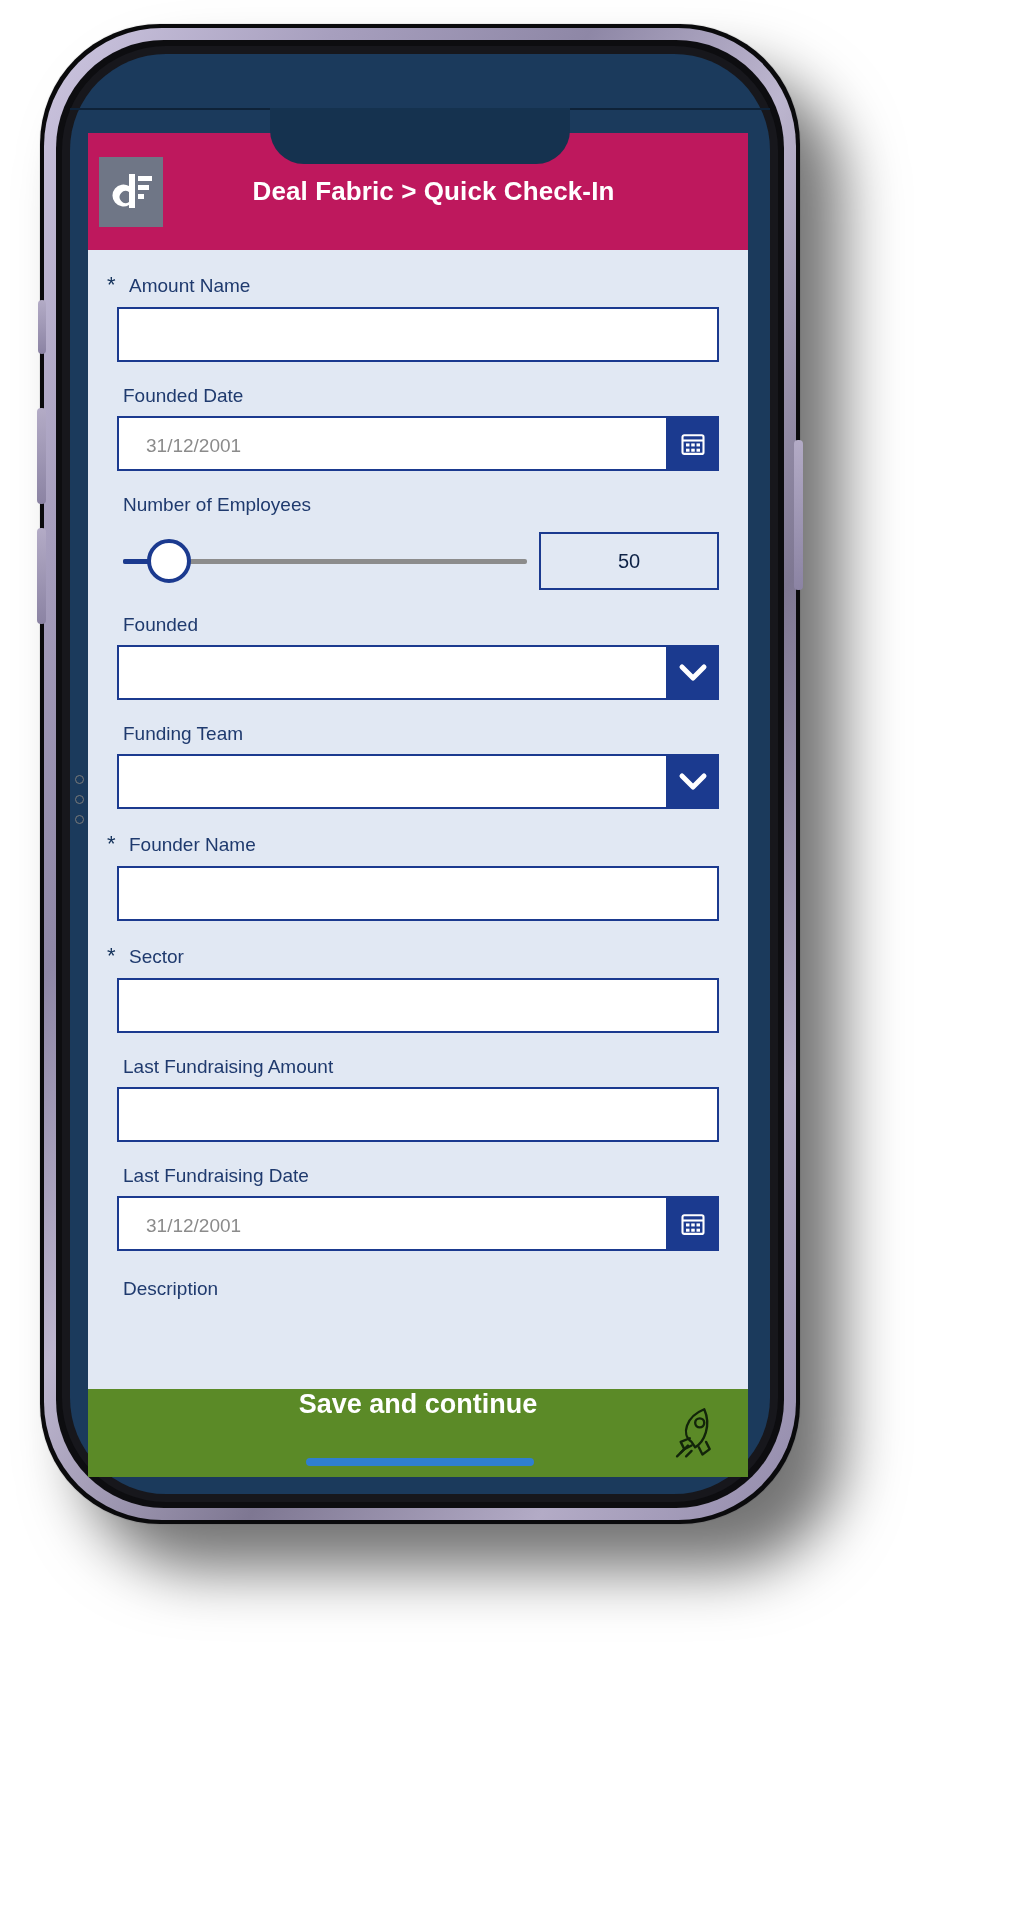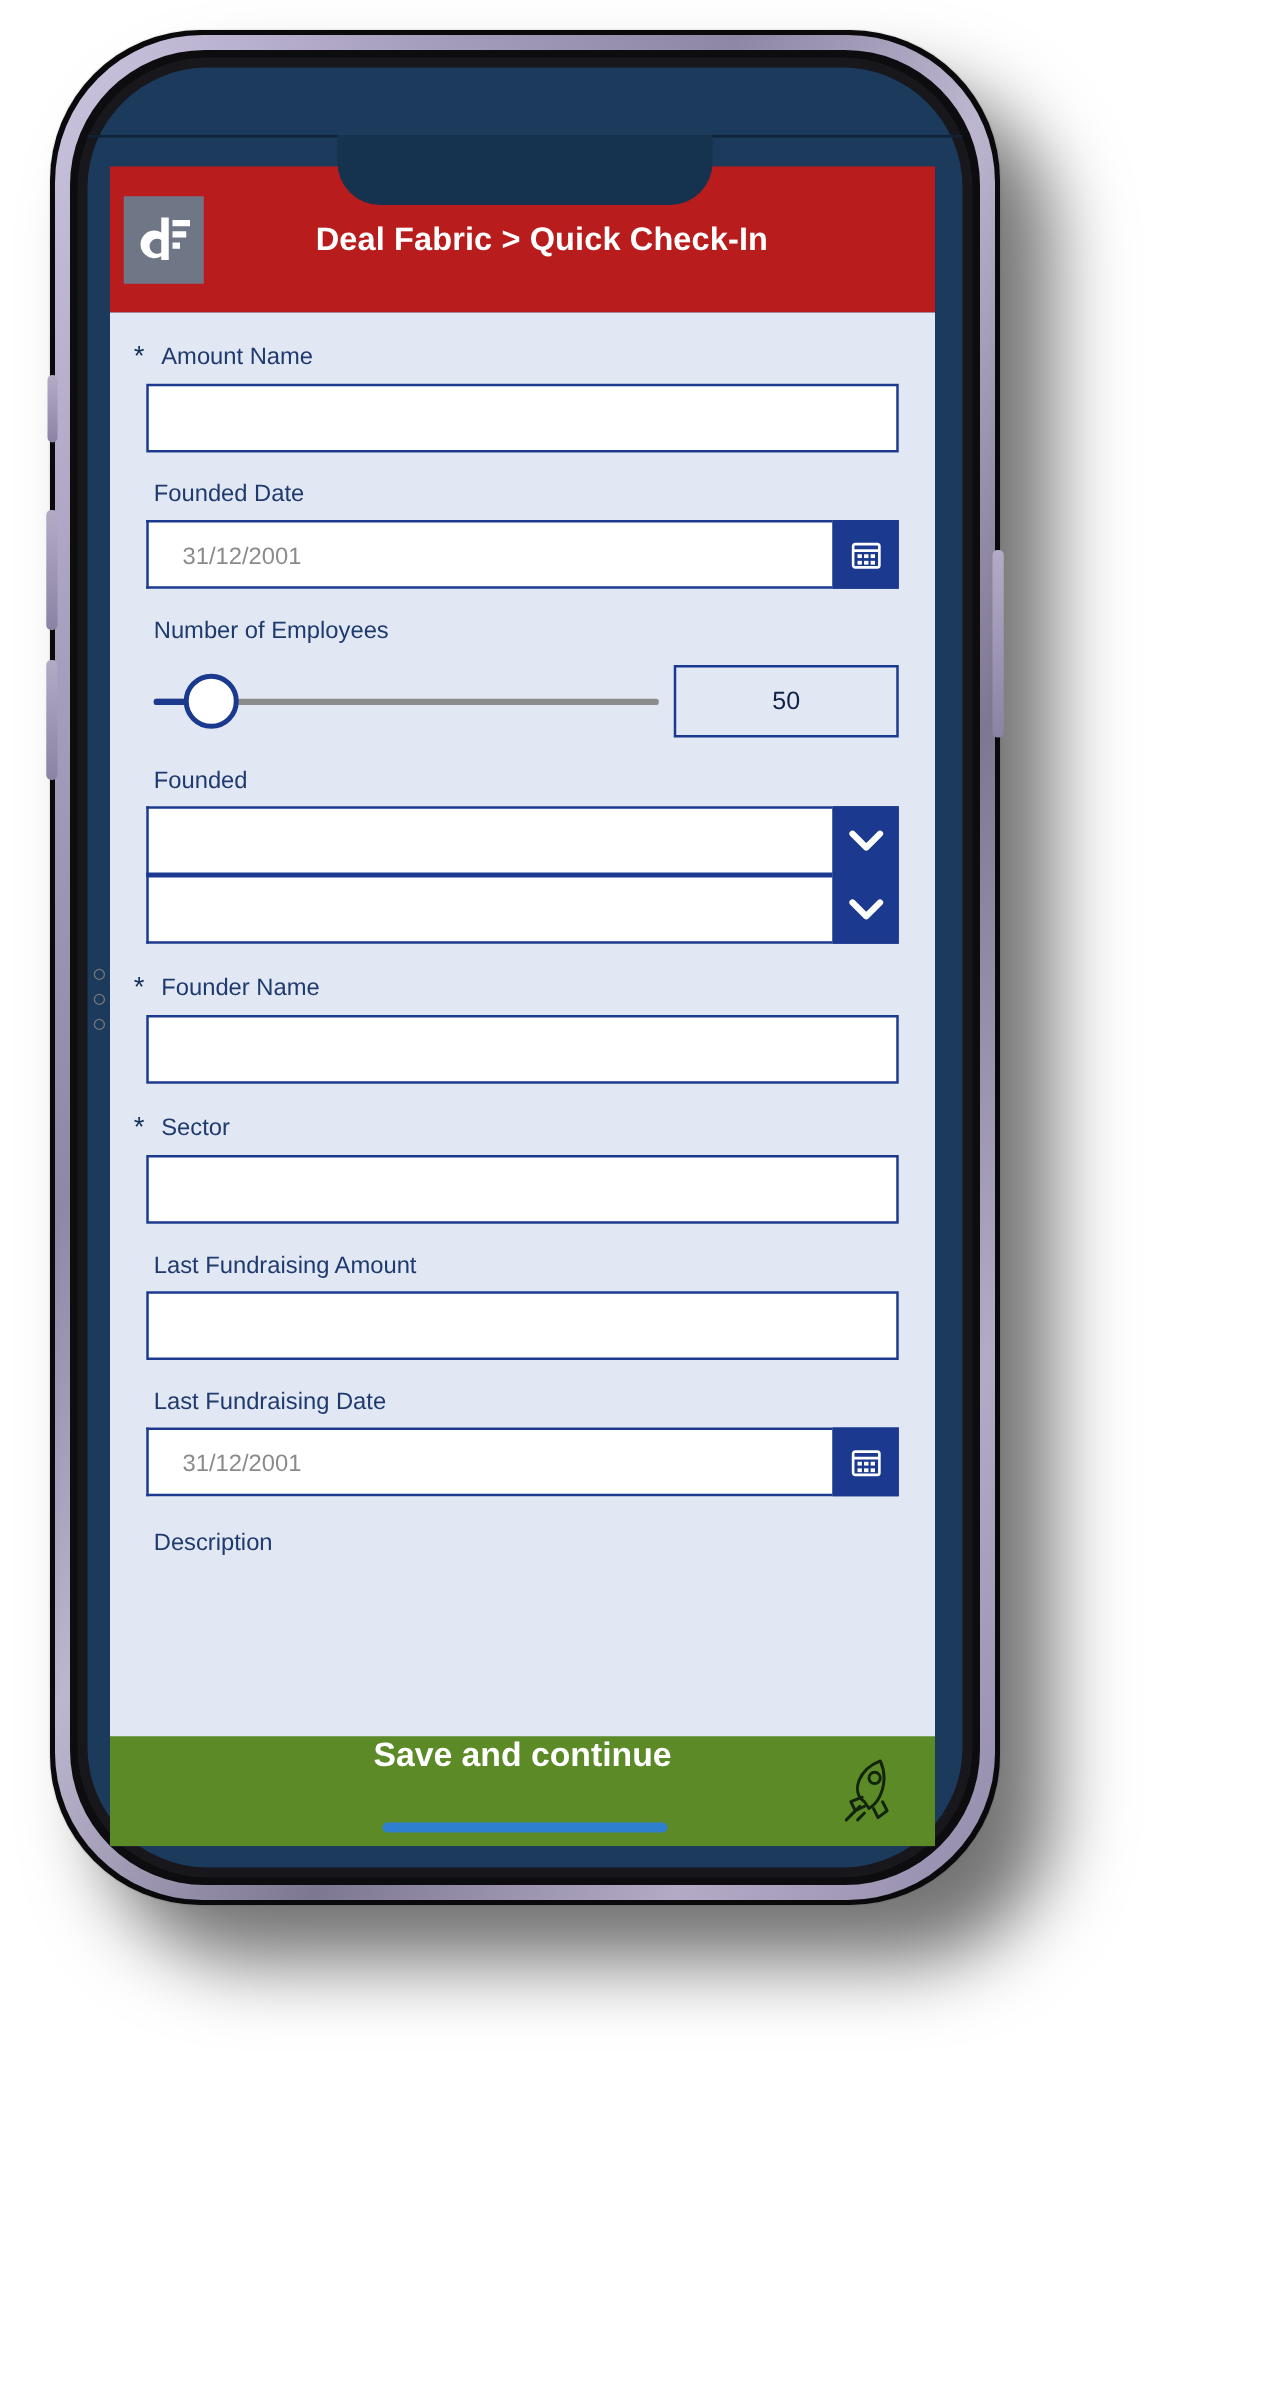--- a/index.html
+++ b/index.html
@@ -56,21 +56,21 @@
   }
 
   
   #app{
     position:absolute;left:88px;top:133px;width:660px;height:1344px;
     background:#1b3a5c;overflow:hidden;z-index:4;
   }
 
   
   #app-header{
-    position:relative;height:117px;background:#b91c1c;display:flex;align-items:center;
+    position:relative;height:117px;background:#be185d;display:flex;align-items:center;
   }
   #logo-tile{
     margin-left:11px;width:64px;height:70px;background:#6f7686;
     display:flex;align-items:center;justify-content:center;flex:none;
   }
   #logo-tile svg{display:block;}
   #app-title{
     flex:1;text-align:center;color:#ffffff;font-size:26px;font-weight:bold;
     letter-spacing:.1px;padding-right:44px;
   }
@@ -231,20 +231,23 @@
           </div>
           <div class="icon-btn">
             <svg width="32" height="26" viewBox="0 0 32 26" aria-hidden="true">
               <polyline points="5,7 16,18 27,7" fill="none" stroke="#ffffff" stroke-width="5" stroke-linecap="round" stroke-linejoin="round"></polyline>
             </svg>
           </div>
         </div>
       </div>
 
       <div class="field">
+        <div class="flabel noreq">
+          <span>Funding Team</span>
+        </div>
         <div class="input-row">
           <div class="input-box">
             <div class="ph"></div>
           </div>
           <div class="icon-btn">
             <svg width="32" height="26" viewBox="0 0 32 26" aria-hidden="true">
               <polyline points="5,7 16,18 27,7" fill="none" stroke="#ffffff" stroke-width="5" stroke-linecap="round" stroke-linejoin="round"></polyline>
             </svg>
           </div>
         </div>

